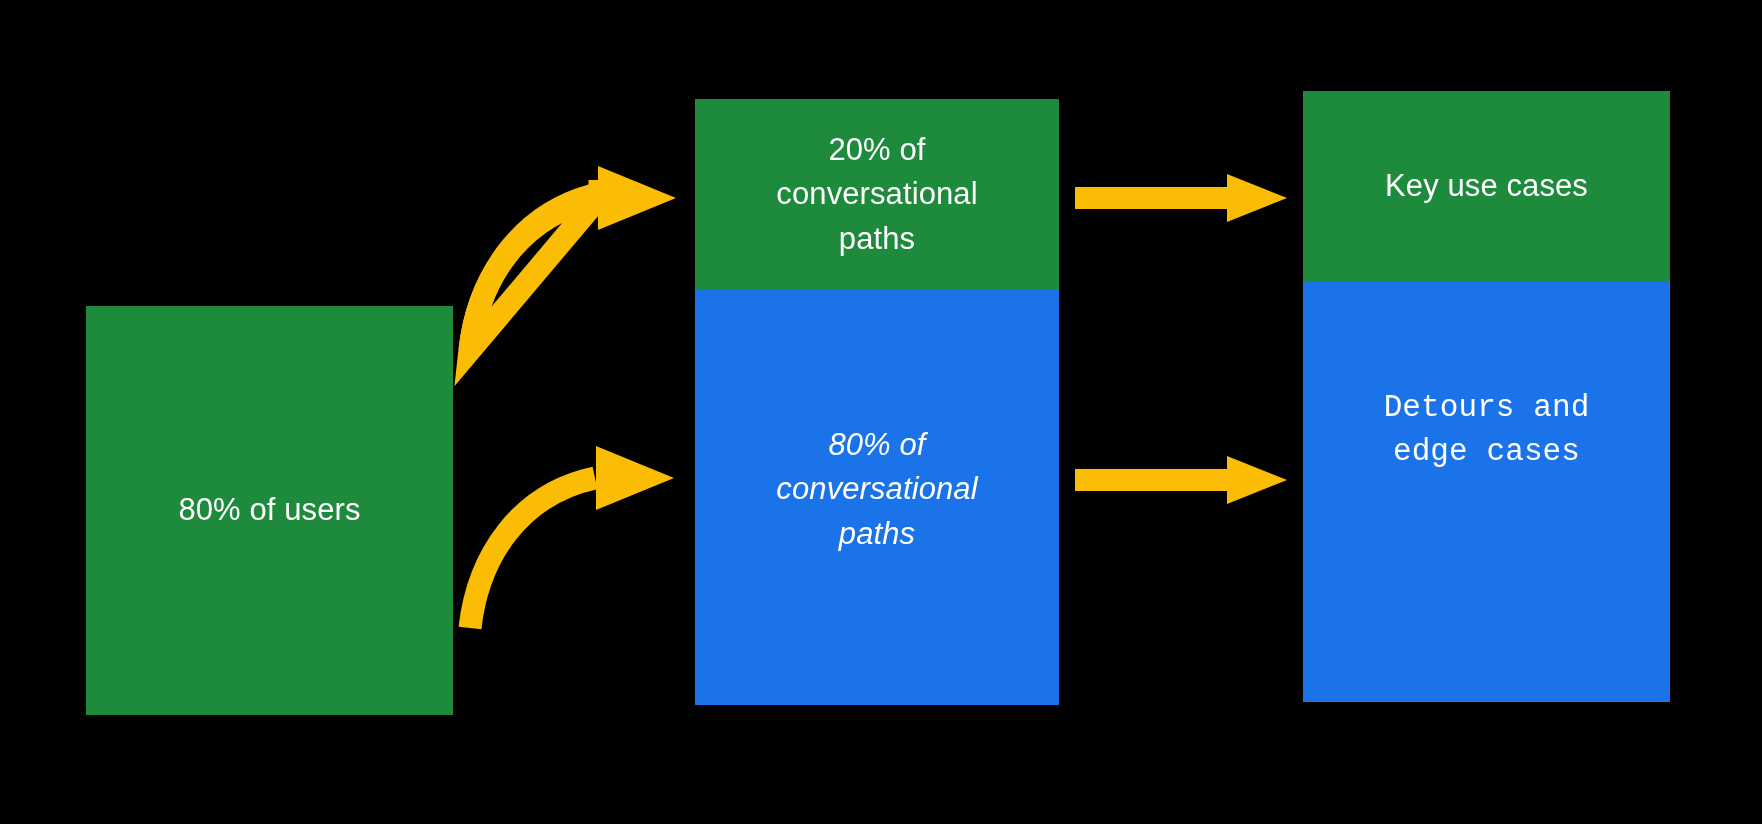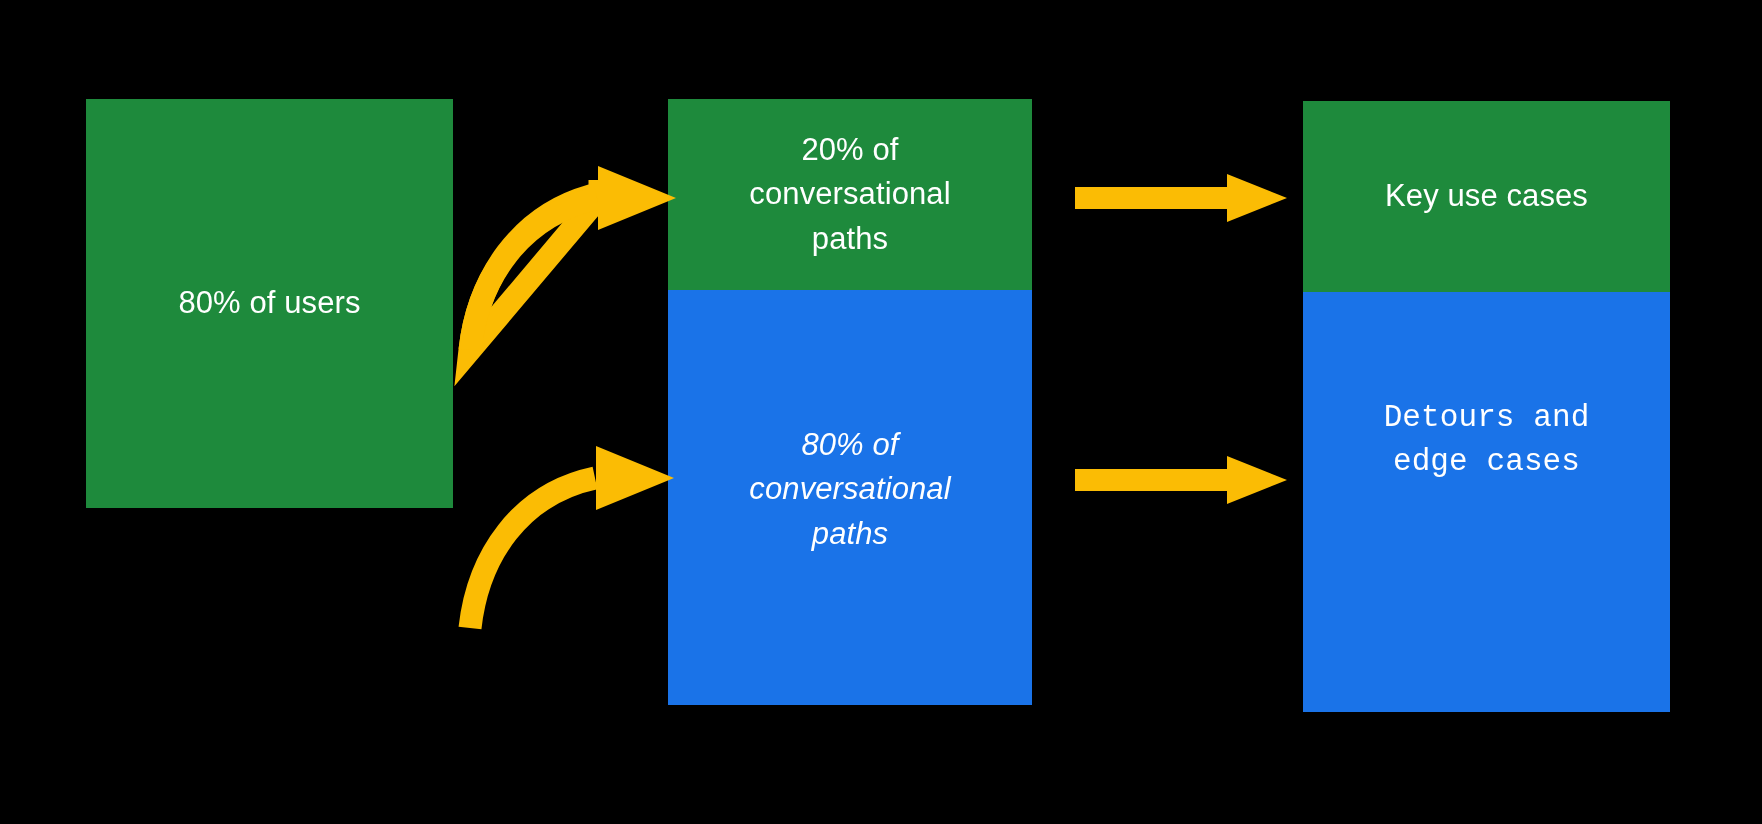--- a/index.html
+++ b/index.html
@@ -41,31 +41,31 @@
     font-size: 31px;
     line-height: 1.42;
     font-weight: 400;
     text-align: center;
     letter-spacing: 0.1px;
     white-space: pre-line;
     padding: 0 6px;
   }
 
   
-  #col1 { left: 86px;   top: 99px;  width: 367px; height: 616px; }
+  #col1 { left: 86px;   top: 99px;  width: 367px; height: 616px; justify-content: flex-end; }
   #col1 .s1 { height: 409px; }
   #col1 .s2 { height: 197px; }
 
   
-  #col2 { left: 668px;  top: 99px;  width: 364px; height: 606px; }
+  #col2 { left: 695px;  top: 99px;  width: 364px; height: 606px; }
   #col2 .s1 { height: 191px; }
   #col2 .s2 { height: 415px; }
 
   
-  #col3 { left: 1303px; top: 101px;  width: 367px; height: 611px; }
+  #col3 { left: 1303px; top: 91px;  width: 367px; height: 611px; }
   #col3 .s1 { height: 191px; }
   #col3 .s2 { height: 420px; font-family: Liberation Mono, monospace; }
 
   
   #col2 .s2 .seg-label { transform: translateY(-8px); font-style: italic; }
   #col3 .s2 .seg-label { transform: translateY(-62px); }
 
   
   #arrows {
     position: absolute;

